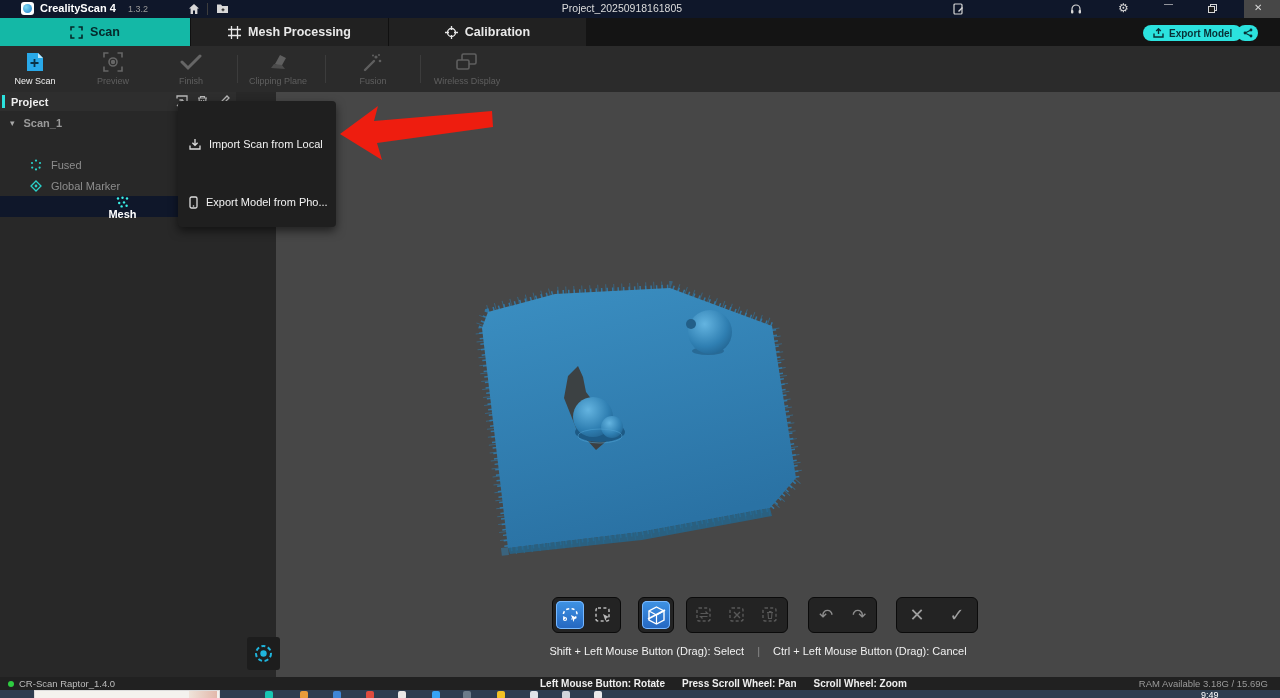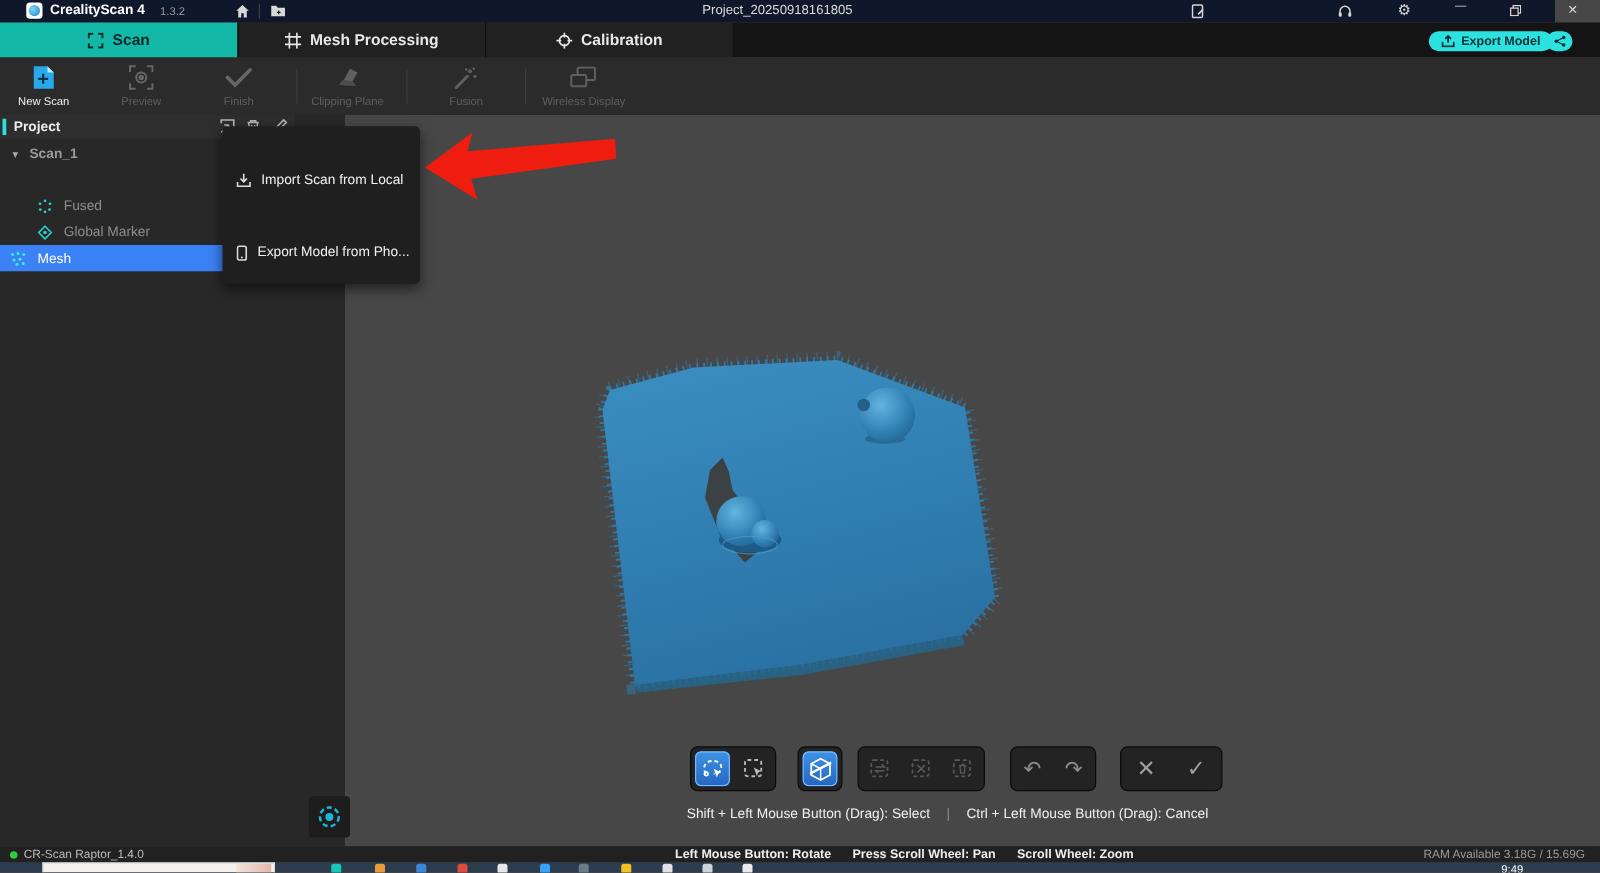--- a/index.html
+++ b/index.html
@@ -46,21 +46,21 @@
   #proj-header{position:absolute;top:0;left:0;width:236px;height:19px;background:#2e2e2e;
                display:flex;align-items:center;}
   #proj-accent{width:3px;height:13px;background:#2be2de;margin-left:2px;}
   #proj-label{font-size:11px;font-weight:bold;color:#ededed;margin-left:6px;}
   .ph-ic{position:absolute;top:3px;color:#b8b8b8;}
   .trow{position:absolute;left:0;width:236px;height:21px;display:flex;align-items:center;
         font-size:11px;color:#8d8d8d;}
   .trow .caret{margin-left:10px;font-size:9px;color:#a8a8a8;}
   .trow .tr-label{margin-left:9px;}
   .trow .tr-ic{margin-left:30px;}
-  .trow.selected{background:#3b82f6;color:#fff;font-weight:normal;}
+  .trow.selected{background:#0f172a;color:#fff;font-weight:bold;flex-direction:column;}
   .row-right{position:absolute;display:flex;gap:9px;right:18px;align-items:center;}
 
   
   #ctxmenu{position:absolute;left:178px;top:101px;width:158px;background:#1f1f1f;border-radius:4px;
            box-shadow:0 4px 10px rgba(0,0,0,.55);padding:5px 0;z-index:50;}
   .menu-item{height:26px;display:flex;padding-left:11px;gap:8px;
              font-size:11px;color:#f2f2f2;margin-top:32px;}
 
   
   #arrow-svg{position:absolute;left:330px;top:98px;z-index:60;}

